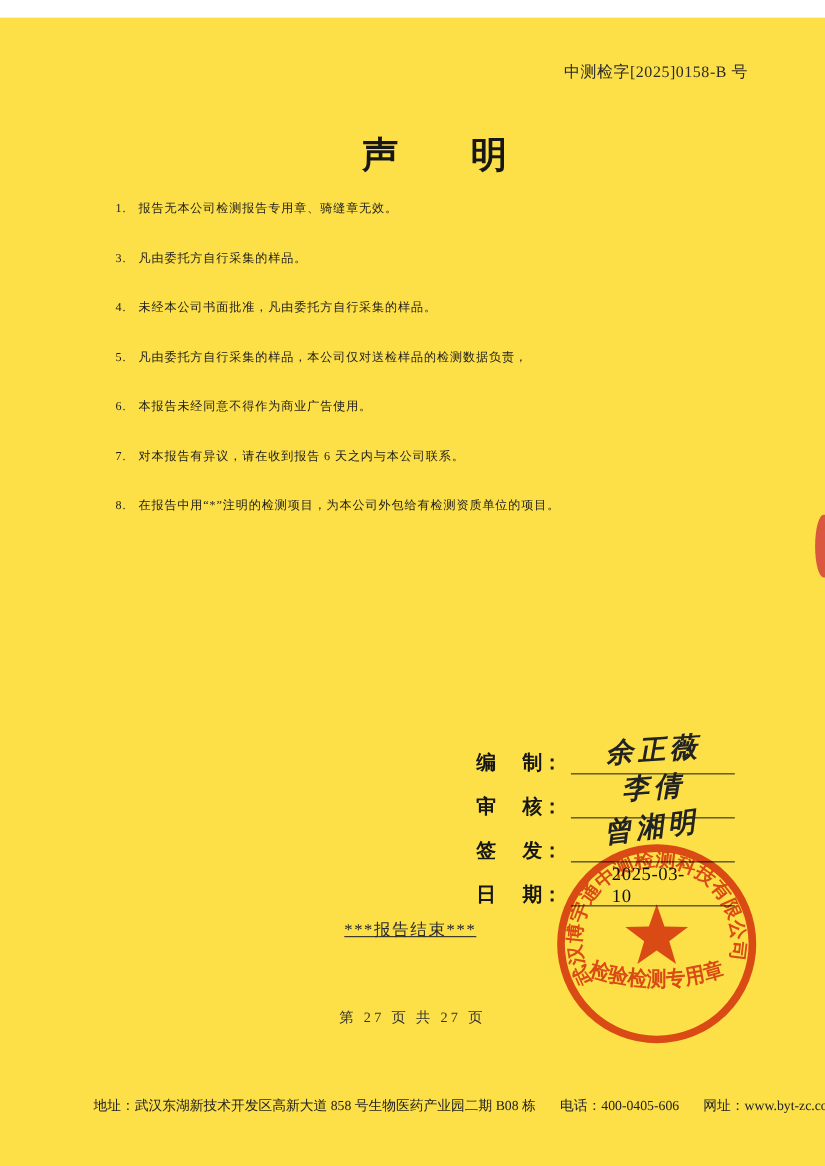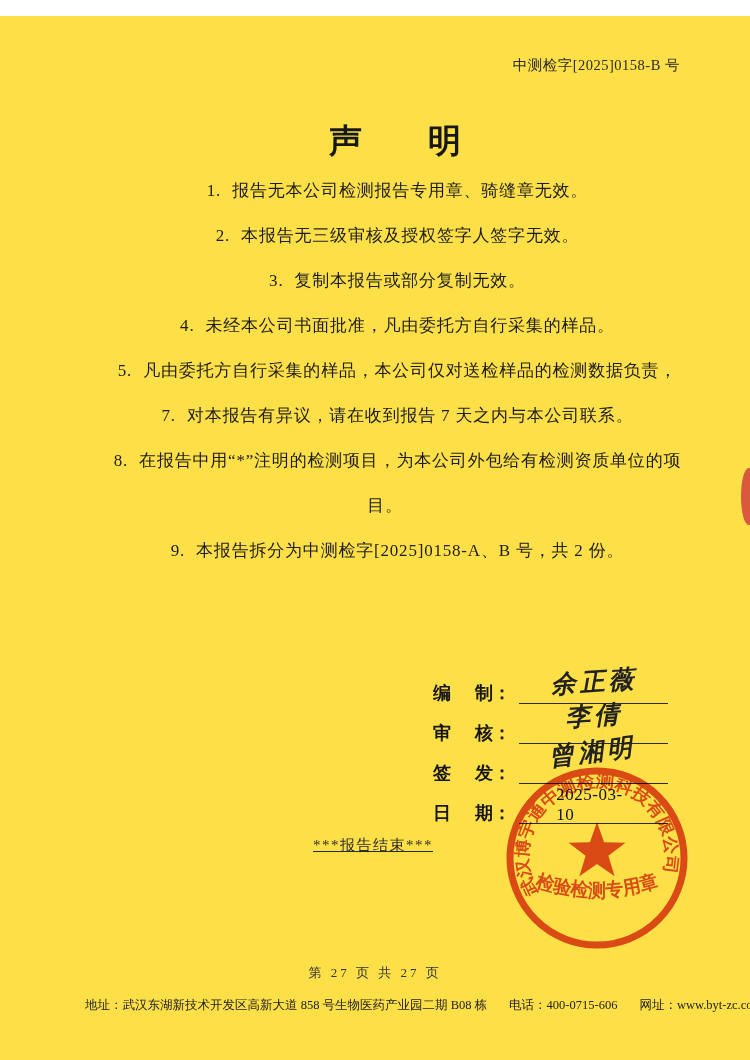--- a/index.html
+++ b/index.html
@@ -15,22 +15,22 @@
   }
   .title {
     position:absolute; top:103px; left:0; width:750px;
     text-align:center; font-size:33px; font-weight:bold;
     white-space:pre; color:#171717;padding-left:20px;
   }
   .stmt-list {
     position:absolute; top:152px; left:80px; width:610px;
   }
   .stmt {
-    margin:0; line-height:45px; font-size:17px; letter-spacing:0.8px;
-    text-indent:25px; color:#1c1c1c;text-align:center;
+    margin:0; line-height:45px; font-size:11px; letter-spacing:0.8px;
+    text-indent:25px; color:#1c1c1c;
   }
   .stmt .num { margin-right:11px; }
   .stmt .cont { display:block; text-indent:0; }
   .signoff {
     position:absolute; left:433px; top:648px; width:235px; z-index:1;
   }
   .sig-row { position:relative; display:flex; align-items:flex-end; height:40px; }
   .lbl {
     width:78px; display:flex; justify-content:space-between;
     font-size:18px; font-weight:bold; color:#161616; line-height:22px;
@@ -57,21 +57,21 @@
   .seal {
     position:absolute; left:503px; top:748px; width:188px; height:188px;
     z-index:2; mix-blend-mode:multiply; opacity:0.92;
   }
   .edge-seal-mark {
     position:absolute; right:-2px; top:452px; width:11px; height:57px;
     background:#d5463e; border-radius:70% 0 0 70% / 50% 0 0 50%;
     opacity:0.88; filter:blur(0.4px); z-index:2;
   }
   .page-info {
-    position:absolute; top:948px; left:0; width:750px; text-align:center;
+    position:absolute; top:900px; left:0; width:750px; text-align:center;
     font-size:13px; letter-spacing:3px; color:#333;
   }
   .contact-footer {
     position:absolute; top:981px; left:85px; right:72px;
     display:flex; column-gap:22px; font-size:12.5px; color:#222;
     white-space:nowrap;
   }
   .scan-edge {
     position:absolute; bottom:1px; left:55px; right:45px; height:0;
     border-top:2px dotted #c9c9c9; opacity:0.55;
@@ -84,48 +84,45 @@
 
   <div class="doc-number">中测检字[2025]0158-B 号</div>
 
   <div class="title">声　　明</div>
 
   <div class="stmt-list">
     <p class="stmt">
       <span class="num">1.</span><span class="txt">报告无本公司检测报告专用章、骑缝章无效。</span>
     </p>
 
-    <p class="stmt">
-      <span class="num">2.</span><span class="txt">本报告无三级审核及授权签字人签字无效。</span>
-    </p>
 
     <p class="stmt">
-      <span class="num">3.</span><span class="txt">复制本报告或部分复制无效。</span>
+      <span class="num">3.</span><span class="txt">凡由委托方自行采集的样品。</span>
     </p>
 
     <p class="stmt">
       <span class="num">4.</span><span class="txt">未经本公司书面批准，凡由委托方自行采集的样品。</span>
     </p>
 
     <p class="stmt">
       <span class="num">5.</span><span class="txt">凡由委托方自行采集的样品，本公司仅对送检样品的检测数据负责，</span>
     </p>
 
+    <p class="stmt">
+      <span class="num">6.</span><span class="txt">本报告未经同意不得作为商业广告使用。</span>
+    </p>
 
     <p class="stmt">
-      <span class="num">7.</span><span class="txt">对本报告有异议，请在收到报告 7 天之内与本公司联系。</span>
+      <span class="num">7.</span><span class="txt">对本报告有异议，请在收到报告 6 天之内与本公司联系。</span>
     </p>
 
     <p class="stmt">
       <span class="num">8.</span><span class="txt">在报告中用“*”注明的检测项目，为本公司外包给有检测资质单位的项目。</span>
     </p>
 
-    <p class="stmt">
-      <span class="num">9.</span><span class="txt">本报告拆分为中测检字[2025]0158-A、B 号，共 2 份。</span>
-    </p>
   </div>
 
   <div class="signoff">
     <div class="sig-row">
       <span class="lbl">
         <span>编</span>
         <span>制：</span>
       </span>
       <span class="line">
         <span class="sig">余正薇</span>
@@ -176,19 +173,19 @@
       <textPath href="#sealBottomArc" startOffset="50%" text-anchor="middle" textLength="126" lengthAdjust="spacingAndGlyphs">检验检测专用章</textPath>
     </text>
   </svg>
 
   <div class="edge-seal-mark"></div>
 
   <div class="page-info">第 27 页 共 27 页</div>
 
   <div class="contact-footer">
     <span>地址：武汉东湖新技术开发区高新大道 858 号生物医药产业园二期 B08 栋</span>
-    <span>电话：400-0715-606</span>
+    <span>电话：400-0405-606</span>
     <span>网址：www.byt-zc.com</span>
   </div>
 
   <div class="scan-edge"></div>
 
 </div>
 
 </body></html>

